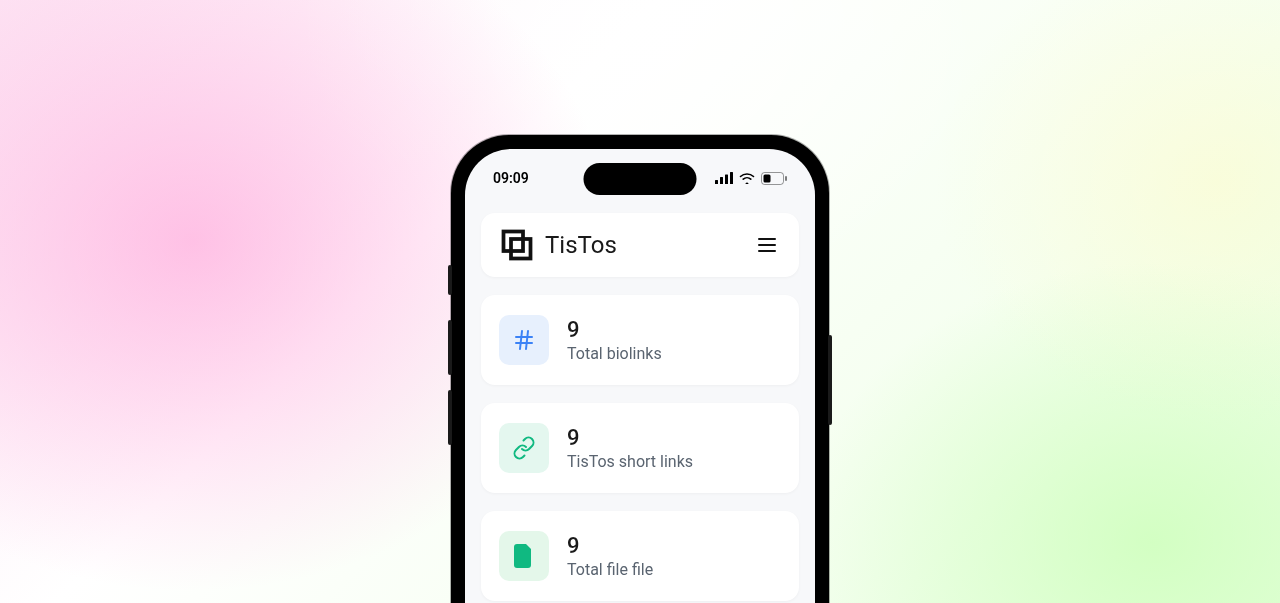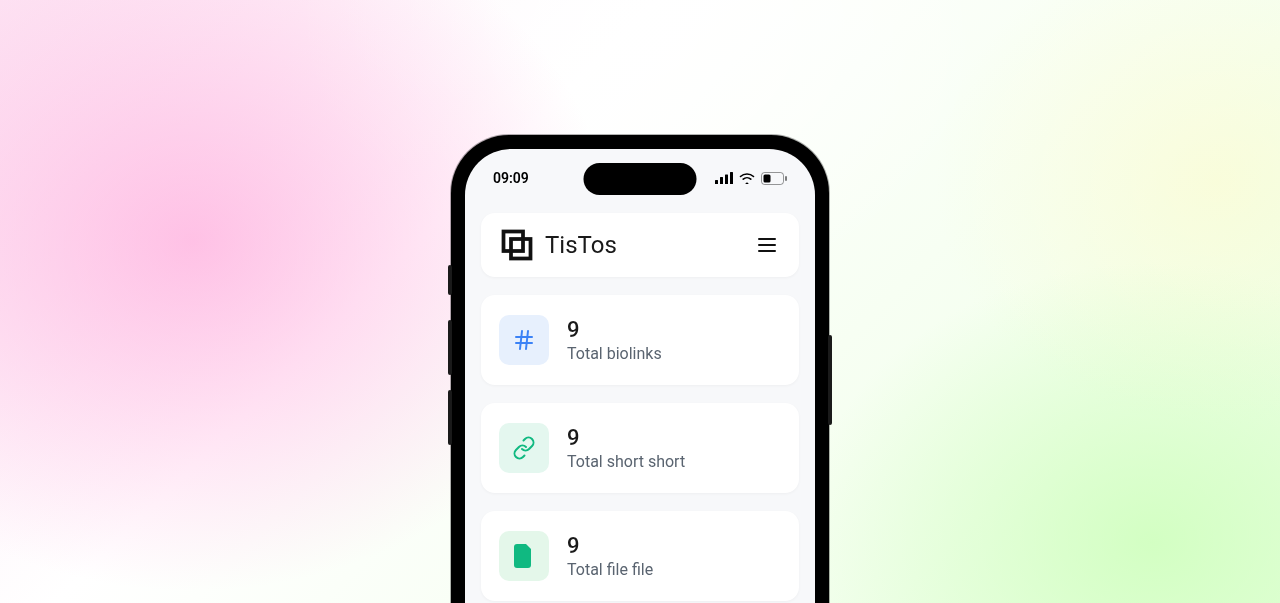--- a/index.html
+++ b/index.html
@@ -225,21 +225,21 @@
 
       <div class="stat-card">
         <div class="stat-icon-box icon-box-teal">
           <svg width="24" height="24" viewBox="0 0 24 24" fill="none" stroke="#10b981" stroke-width="2" stroke-linecap="round">
             <path d="M10 13a5 5 0 0 0 7.07 0l3-3a5 5 0 0 0-7.07-7.07l-1.5 1.5"></path>
             <path d="M14 11a5 5 0 0 0-7.07 0l-3 3a5 5 0 0 0 7.07 7.07l1.5-1.5"></path>
           </svg>
         </div>
         <div class="stat-text">
           <div class="stat-value">9</div>
-          <div class="stat-label">Total short short</div>
+          <div class="stat-label">TisTos short links</div>
         </div>
       </div>
 
       <div class="stat-card">
         <div class="stat-icon-box icon-box-green">
           <svg width="20" height="24" viewBox="0 0 20 24" fill="#10b981">
             <path d="M3 0 h9 l5 5 v16 a3 3 0 0 1 -3 3 h-11 a3 3 0 0 1 -3 -3 v-18 a3 3 0 0 1 3 -3 Z"></path>
           </svg>
         </div>
         <div class="stat-text">

